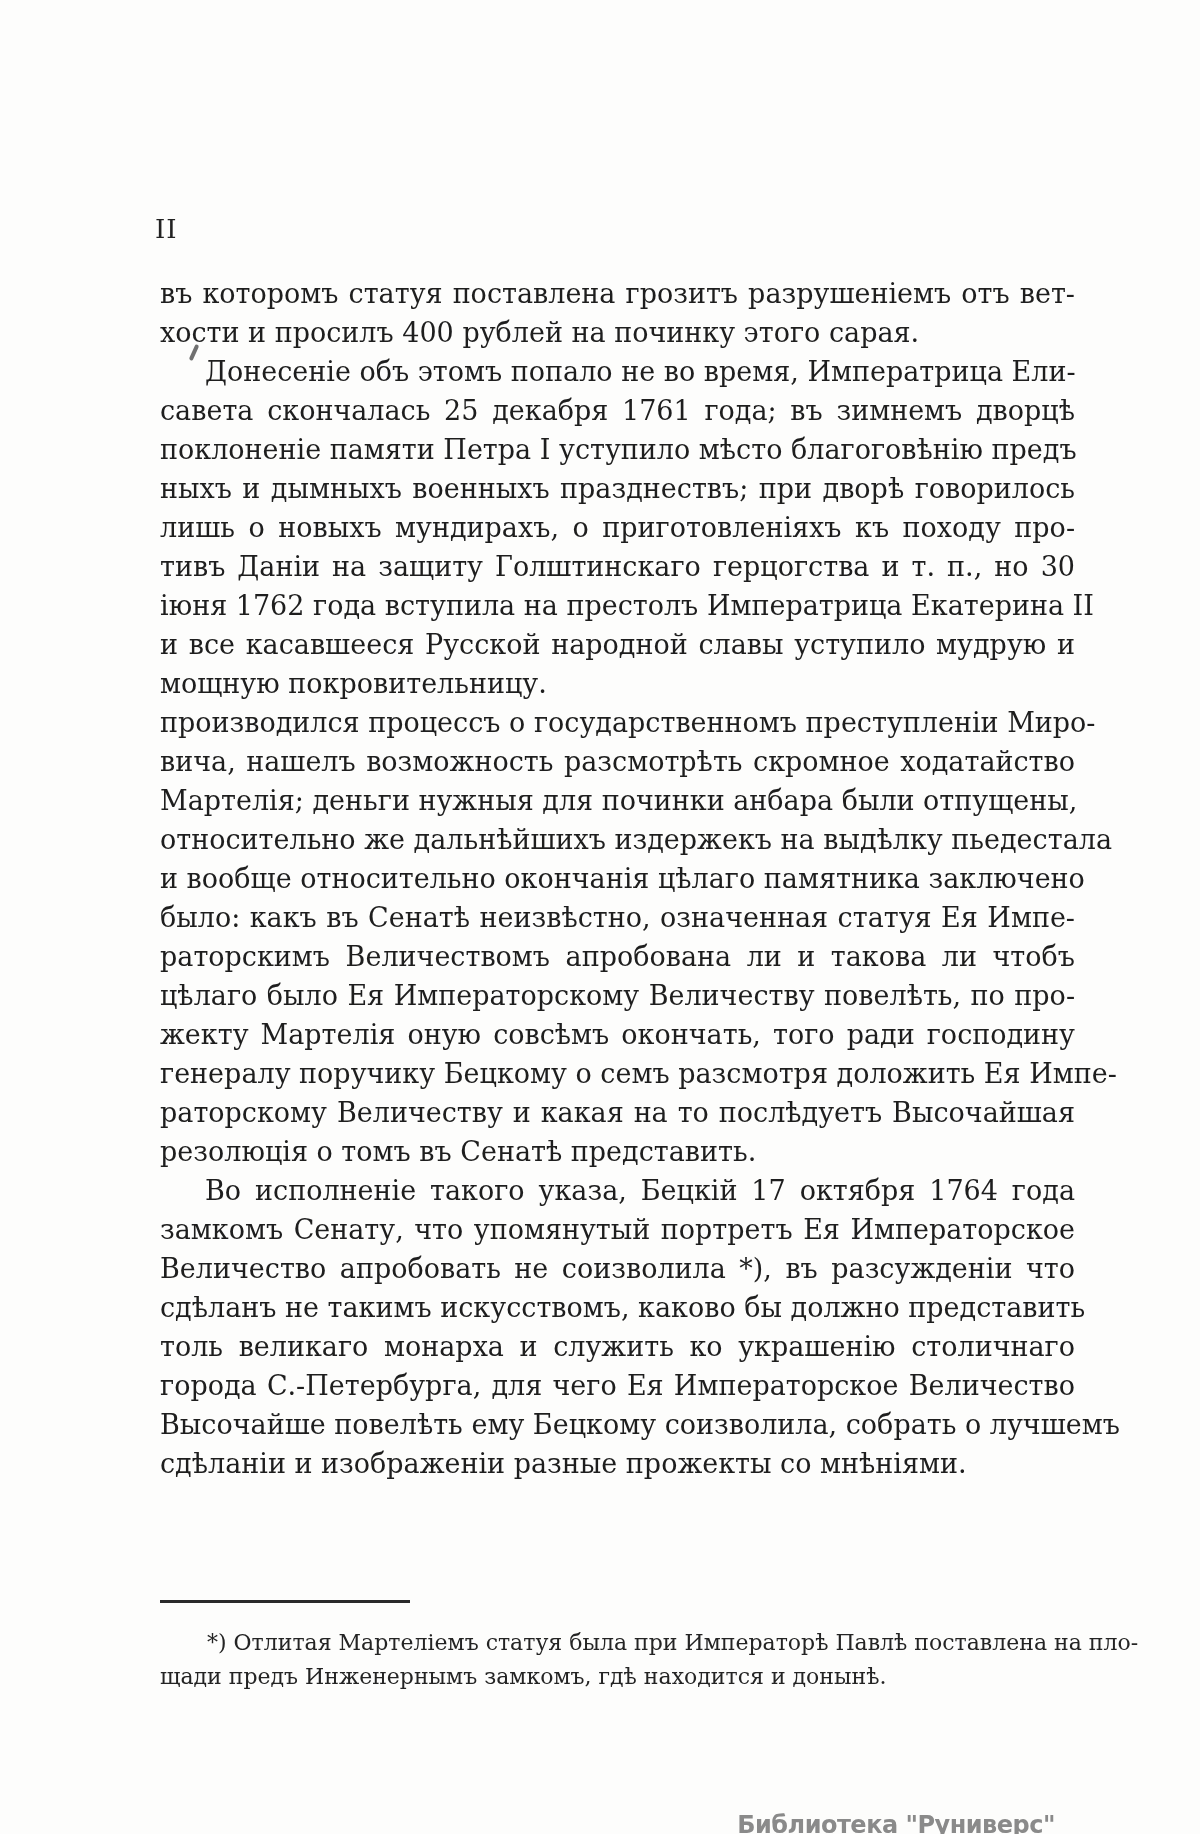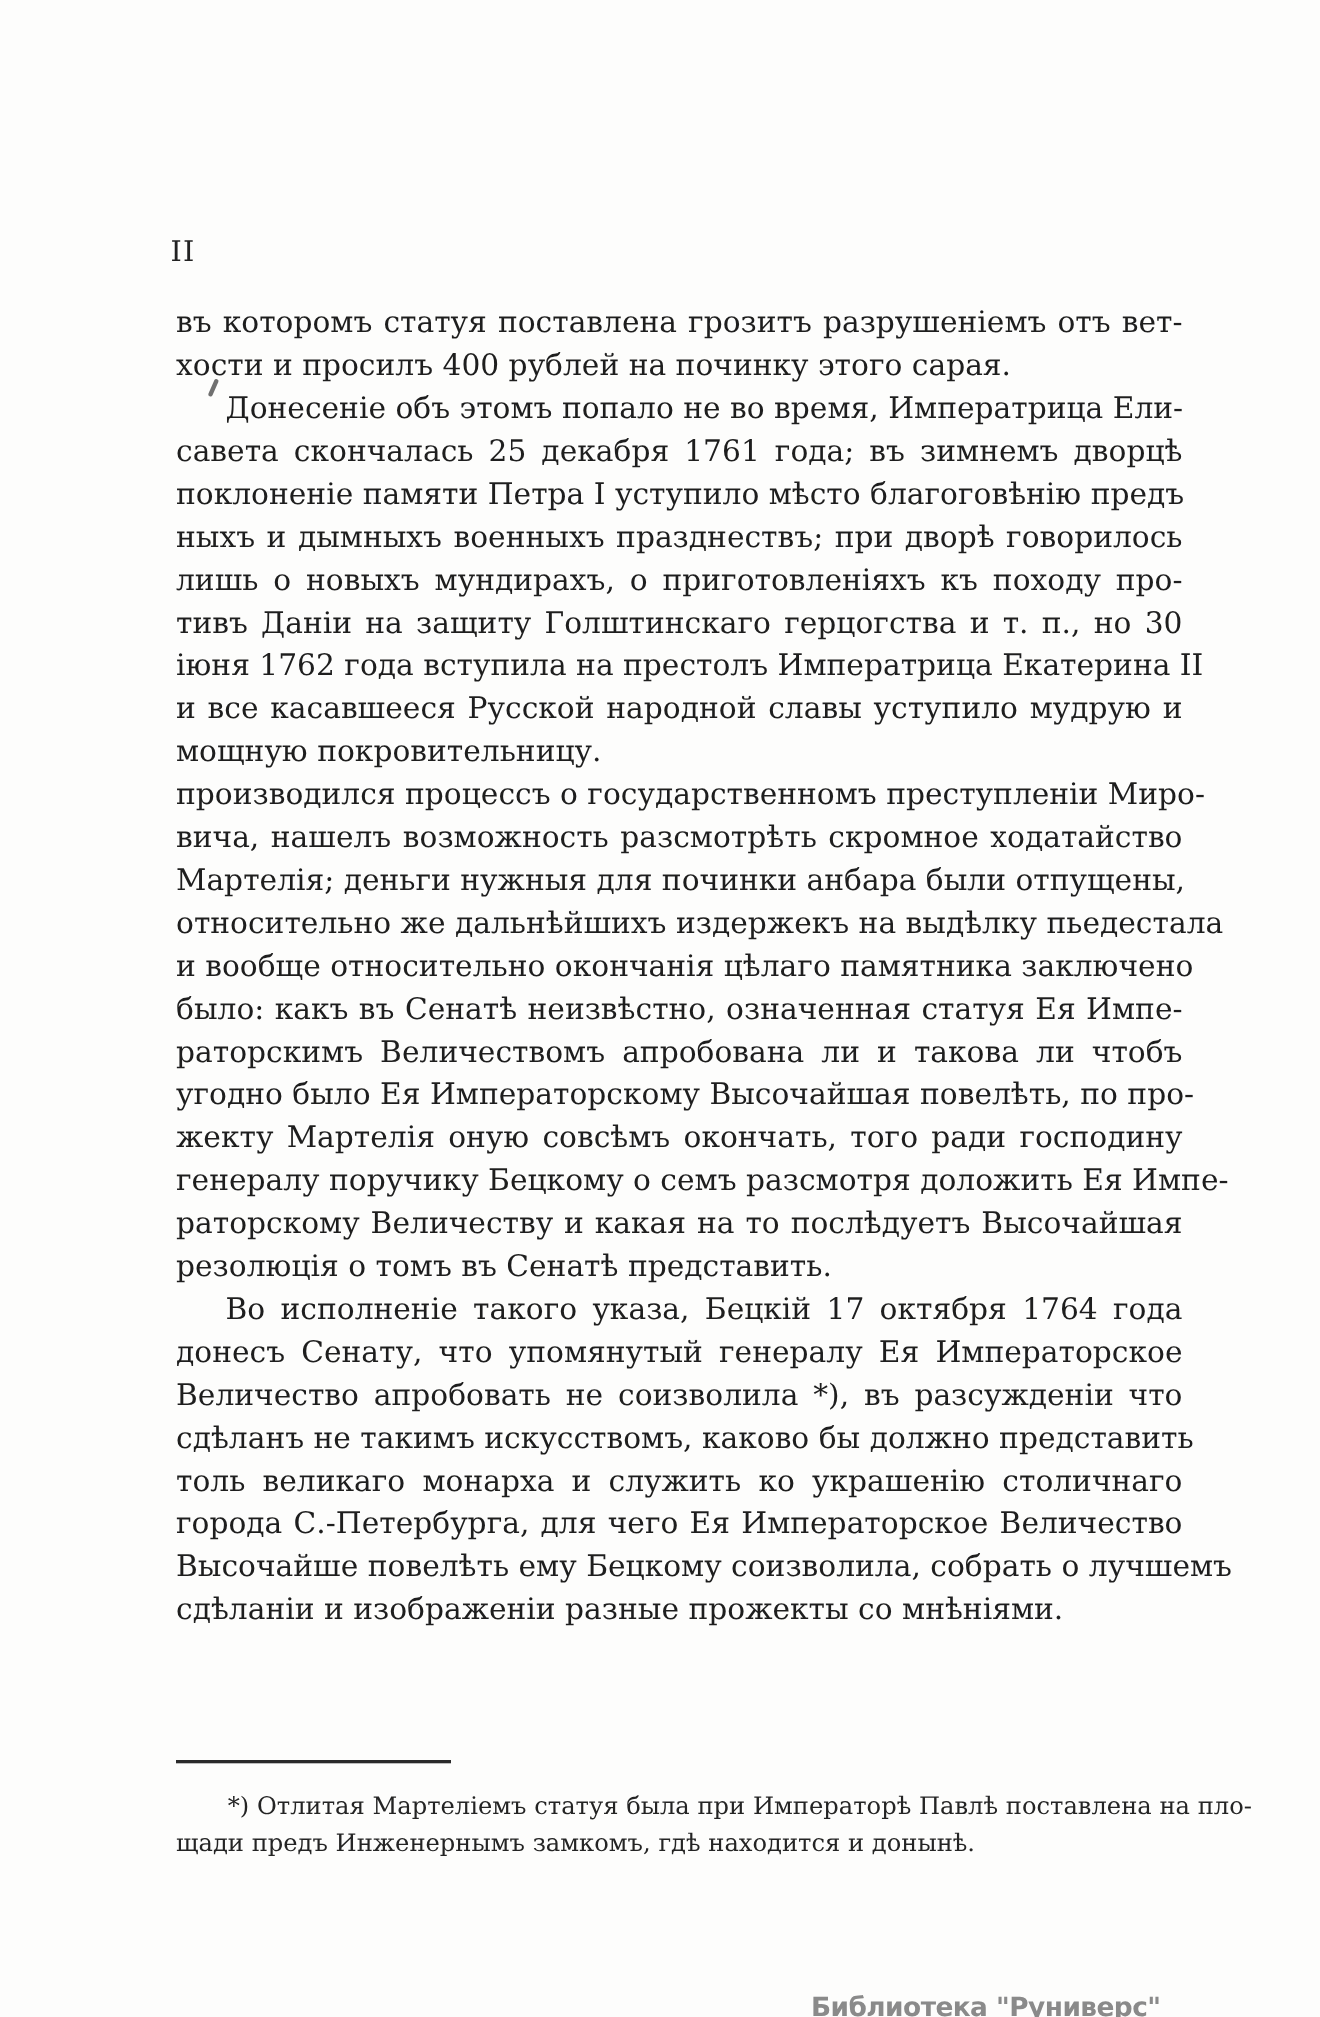--- a/index.html
+++ b/index.html
@@ -121,28 +121,28 @@
     <div class="ln">и все касавшееся Русской народной славы уступило мудрую и</div>
     <div class="ln end">мощную покровительницу.</div>
 
     <div class="ln">производился процессъ о государственномъ преступленіи Миро-</div>
     <div class="ln">вича, нашелъ возможность разсмотрѣть скромное ходатайство</div>
     <div class="ln">Мартелія; деньги нужныя для починки анбара были отпущены,</div>
     <div class="ln">относительно же дальнѣйшихъ издержекъ на выдѣлку пьедестала</div>
     <div class="ln">и вообще относительно окончанія цѣлаго памятника заключено</div>
     <div class="ln">было: какъ въ Сенатѣ неизвѣстно, означенная статуя Ея Импе-</div>
     <div class="ln">раторскимъ Величествомъ апробована ли и такова ли чтобъ</div>
-    <div class="ln">угодно было Ея Императорскому Высочайшая повелѣть, по про-</div>
+    <div class="ln">цѣлаго было Ея Императорскому Величеству повелѣть, по про-</div>
     <div class="ln">жекту Мартелія оную совсѣмъ окончать, того ради господину</div>
     <div class="ln">генералу поручику Бецкому о семъ разсмотря доложить Ея Импе-</div>
     <div class="ln">раторскому Величеству и какая на то послѣдуетъ Высочайшая</div>
     <div class="ln end">резолюція о томъ въ Сенатѣ представить.</div>
 
     <div class="ln indent">Во исполненіе такого указа, Бецкій 17 октября 1764 года</div>
-    <div class="ln">донесъ Сенату, что упомянутый генералу Ея Императорское</div>
+    <div class="ln">замкомъ Сенату, что упомянутый портретъ Ея Императорское</div>
     <div class="ln">Величество апробовать не соизволила *), въ разсужденіи что</div>
     <div class="ln">сдѣланъ не такимъ искусствомъ, каково бы должно представить</div>
     <div class="ln">толь великаго монарха и служить ко украшенію столичнаго</div>
     <div class="ln">города С.-Петербурга, для чего Ея Императорское Величество</div>
     <div class="ln">Высочайше повелѣть ему Бецкому соизволила, собрать о лучшемъ</div>
     <div class="ln end">сдѣланіи и изображеніи разные прожекты со мнѣніями.</div>
   </div>
 
   <div class="scan-artifact"></div>
 

